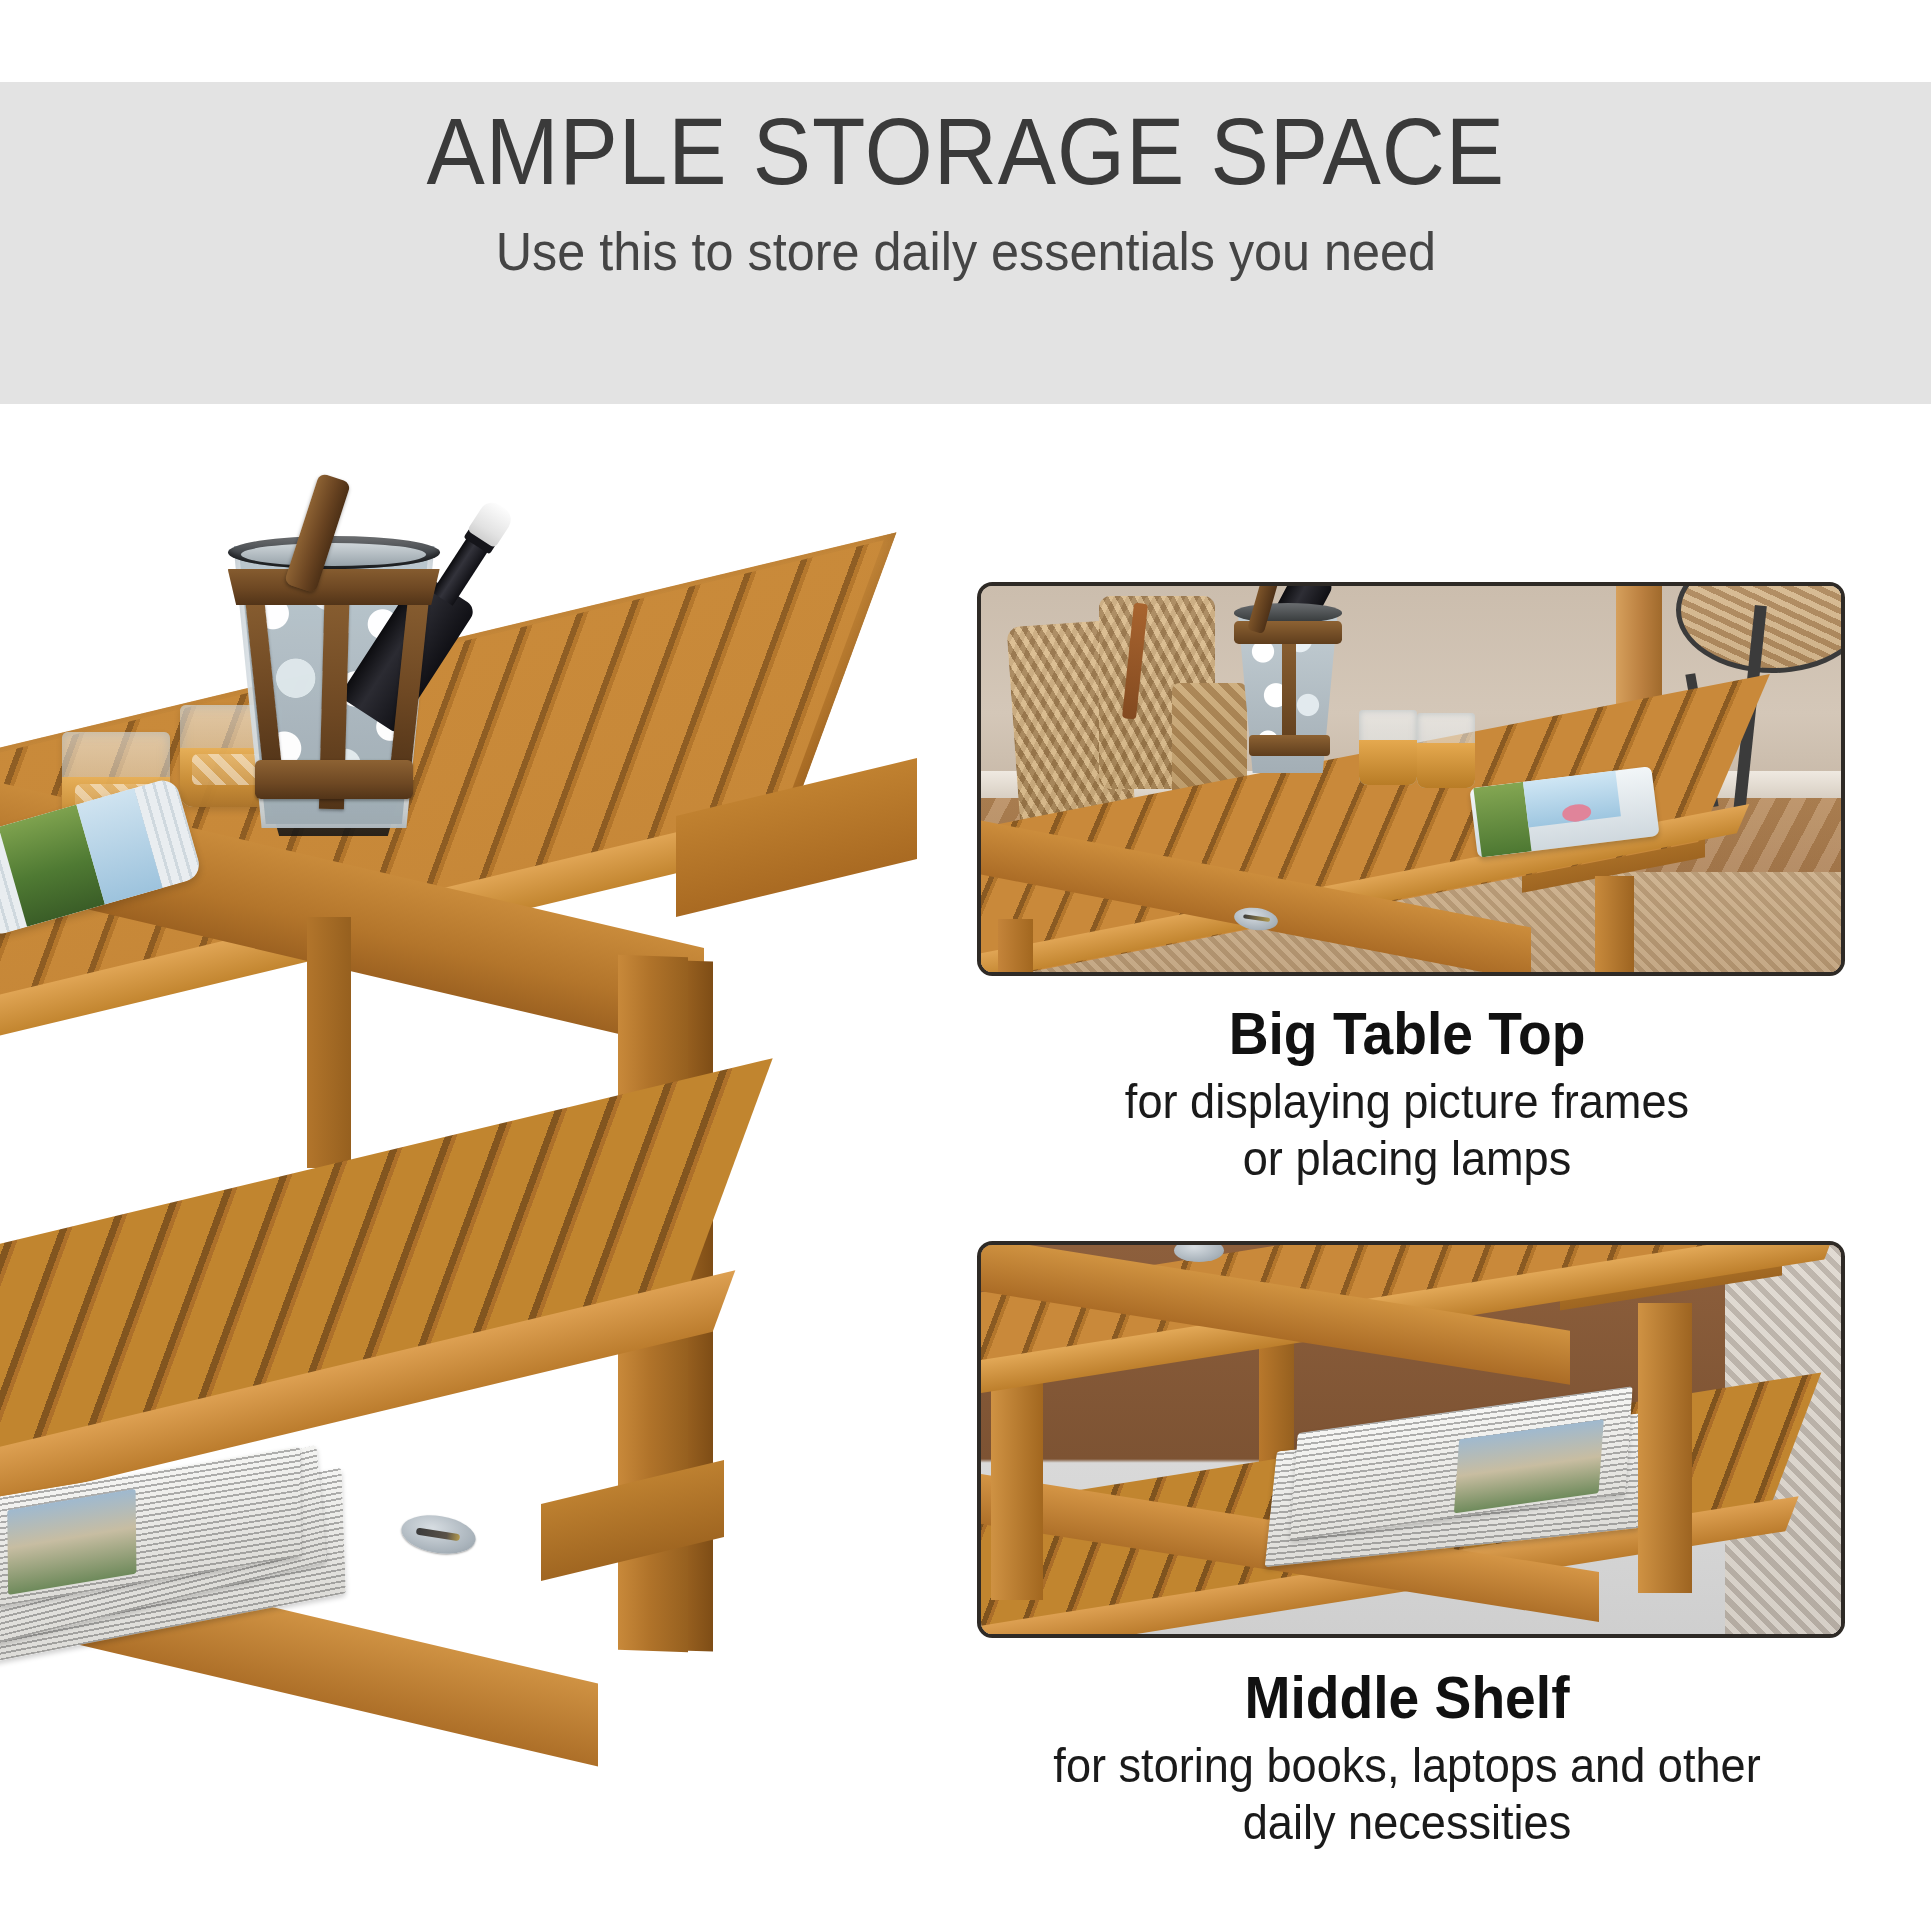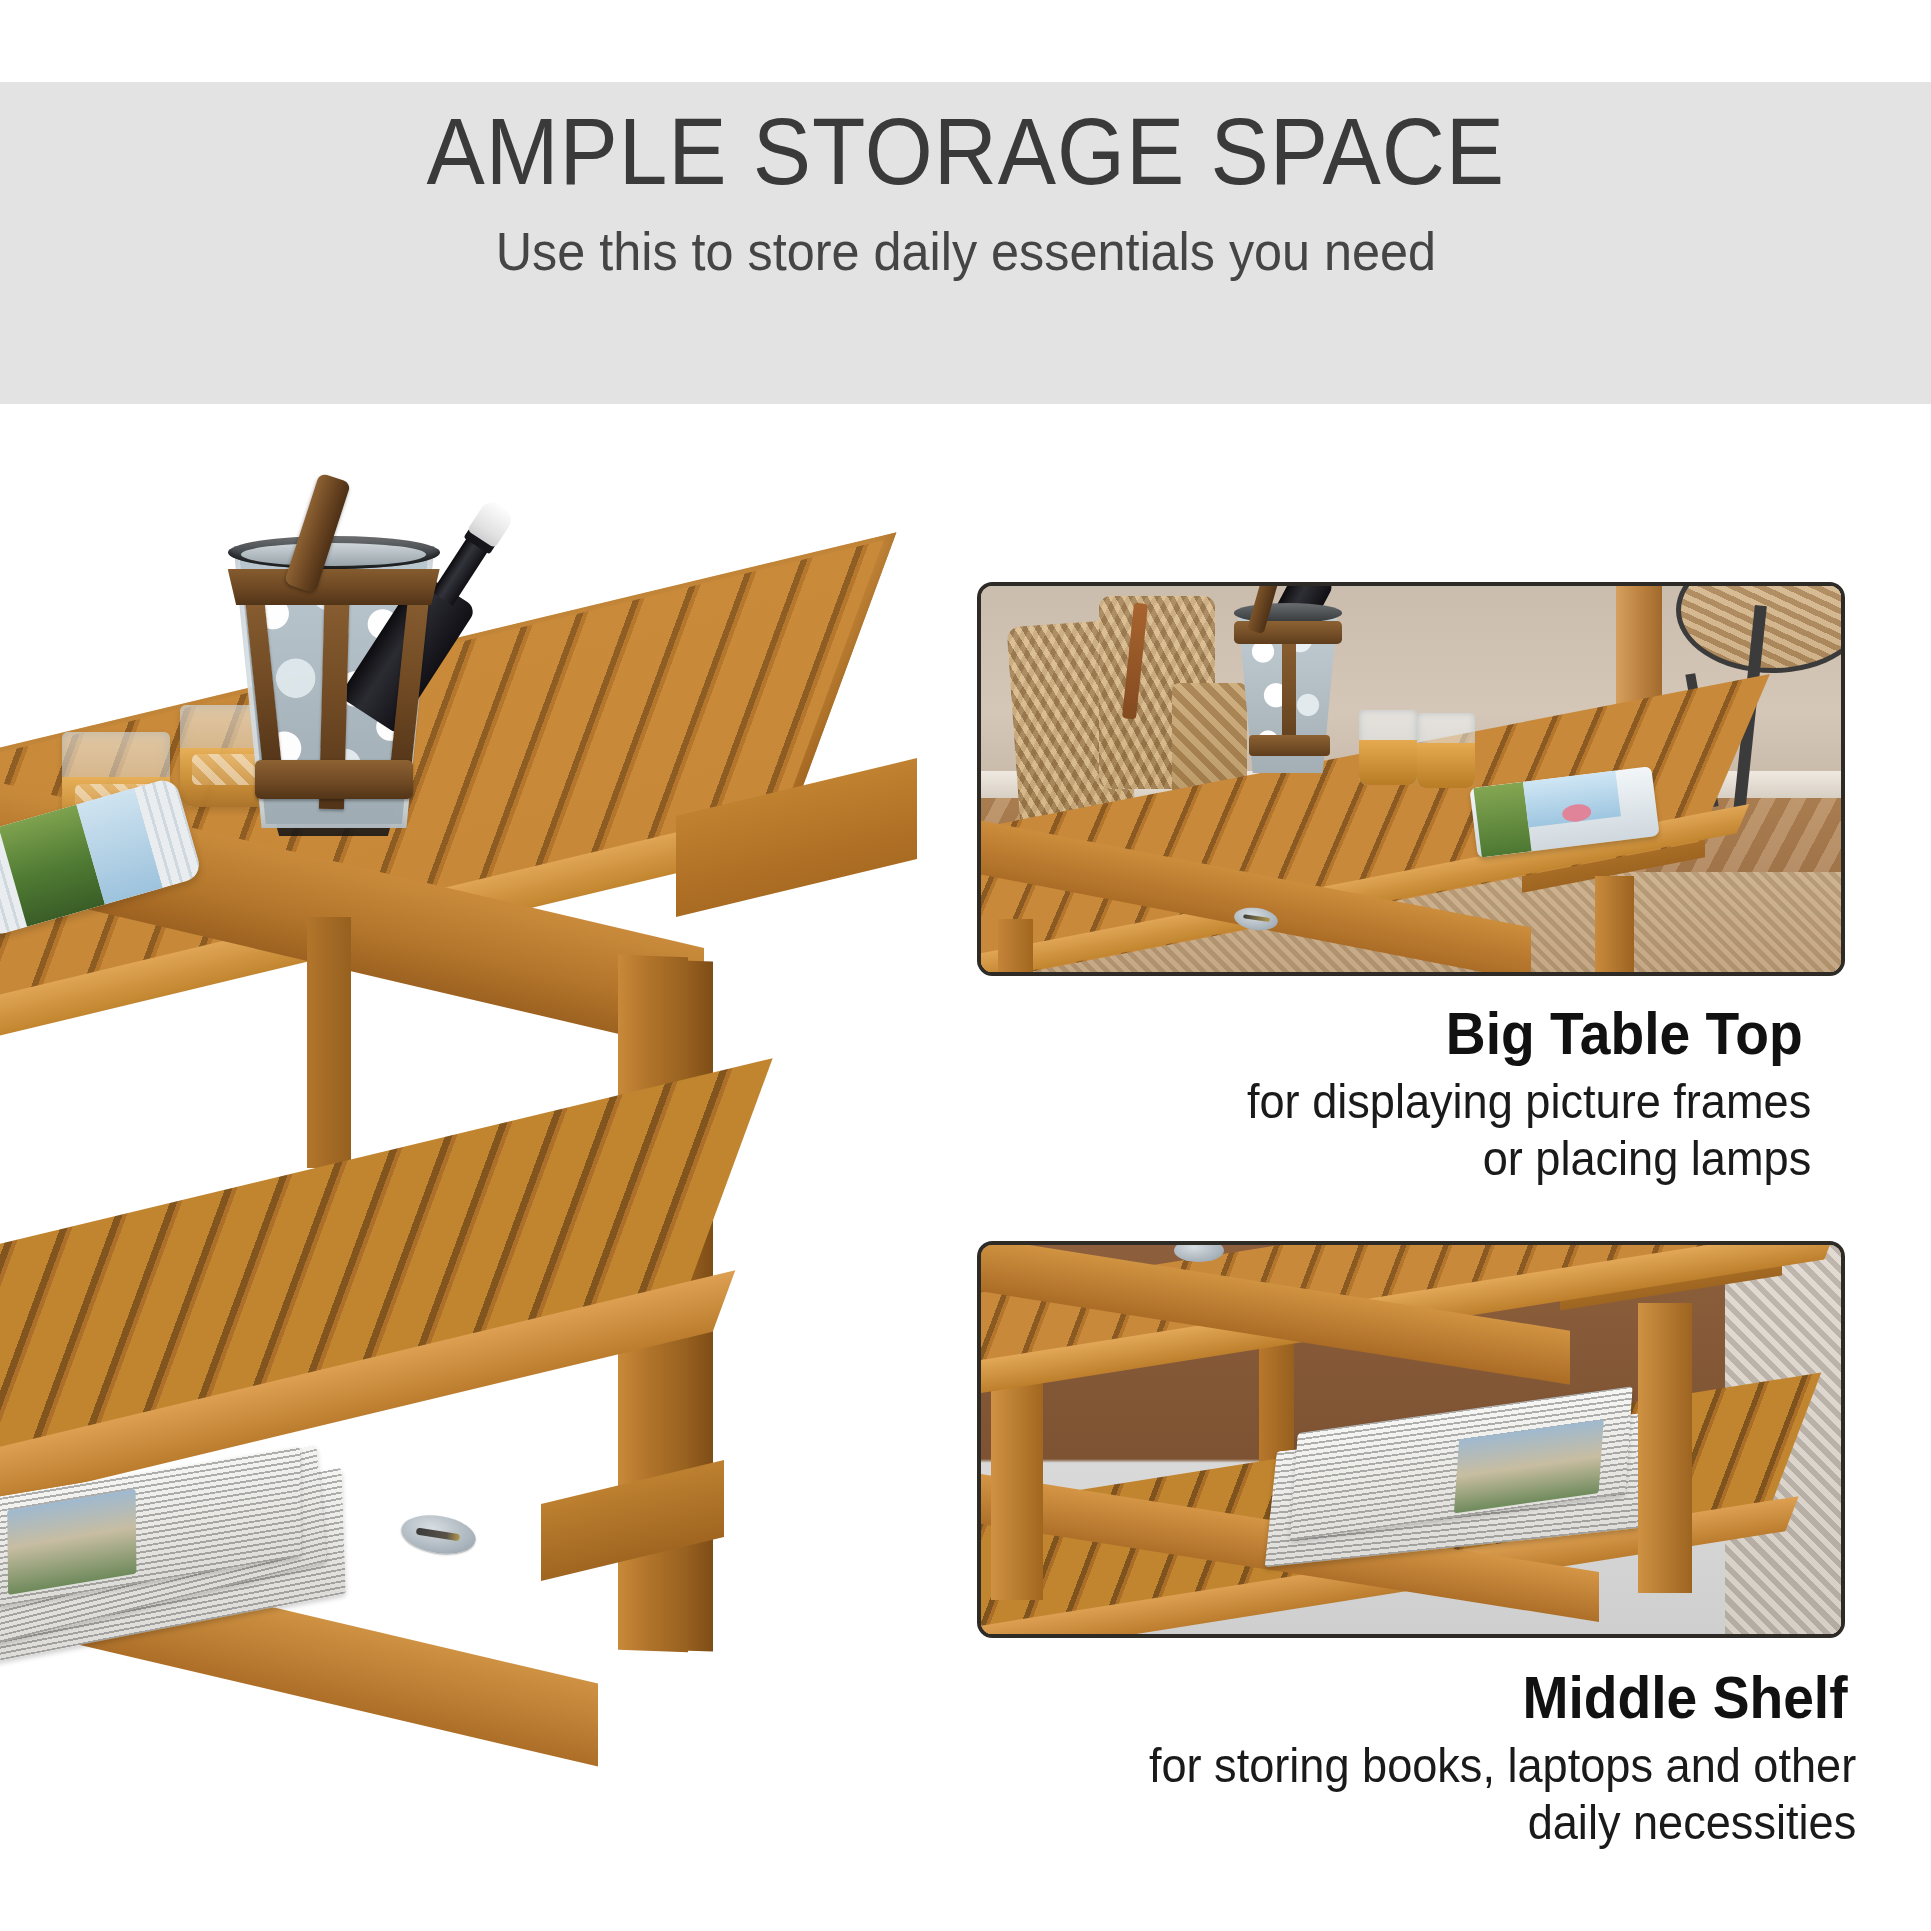--- a/index.html
+++ b/index.html
@@ -685,42 +685,42 @@
     box-shadow: 0 2.9px 4.8px rgba(0,0,0,0.18); }
   #bi-paper-photo {
     position:absolute; left:164px; top:29px; width:145px; height:73px;
     border-radius:2.9px;
     background: linear-gradient(180deg,#9fb9cf 0%,#c8bda1 50%,#6f8b5c 100%);
   }
 
   
   .caption {
     position: absolute;
-    text-align: right;
+    text-align: center;
     color: #111111;
   }
   .caption-title {
     font-size: 60px;
     font-weight: 700;
     line-height: 1.08;
     transform: scaleX(0.92);
     transform-origin: center;
     white-space: nowrap;
   }
   .caption-body {
     font-size: 48px;
     font-weight: 400;
     line-height: 1.18;
     margin-top: 7.7px;
     transform: scaleX(0.94);
     transform-origin: center top;
     color: #1a1a1a;
   }
   #caption-top    { left: 977px; top: 1002px; width: 860px; }
-  #caption-bottom { left: 1022px; top: 1666px; width: 860px; }
+  #caption-bottom { left: 977px; top: 1666px; width: 860px; }
 </style>
 </head>
 <body>
 
 <div id="header-band">
   <div id="headline">AMPLE STORAGE SPACE</div>
   <div id="subheadline">Use this to store daily essentials you need</div>
 </div>
 
 <div id="hero-photo">

